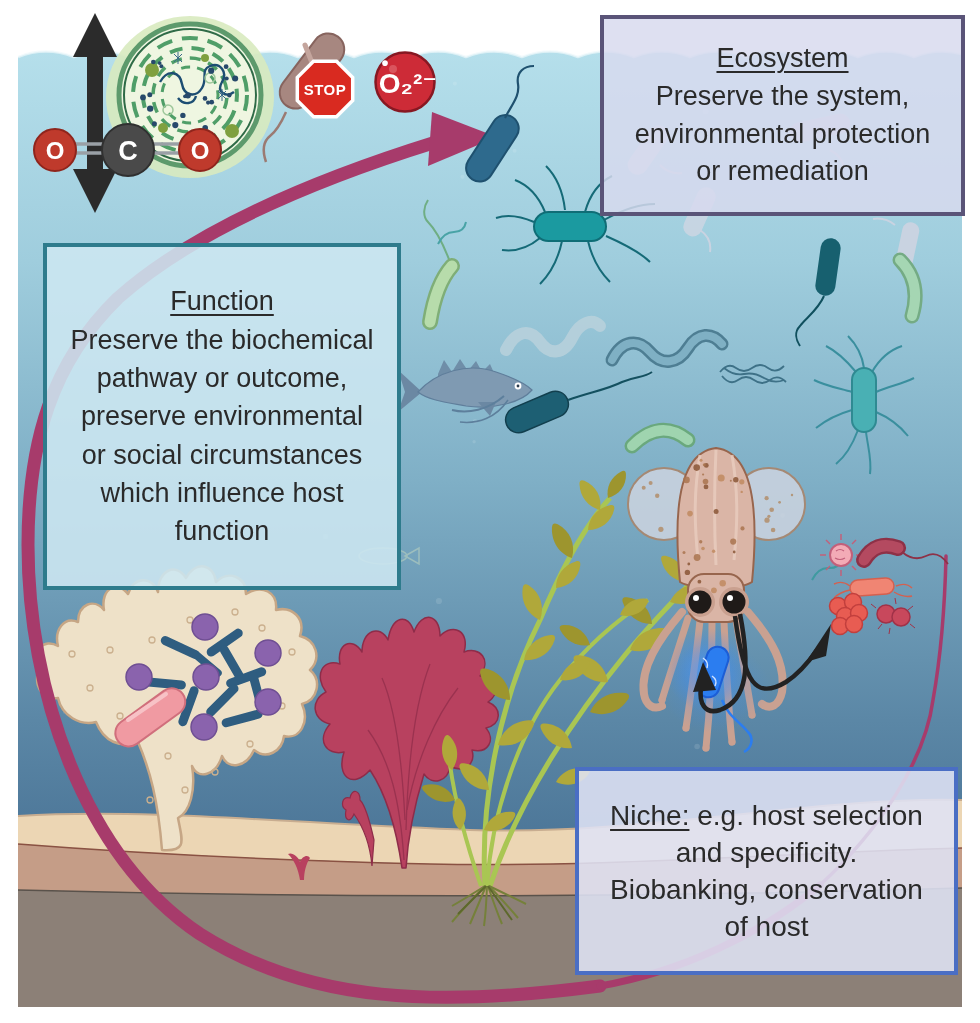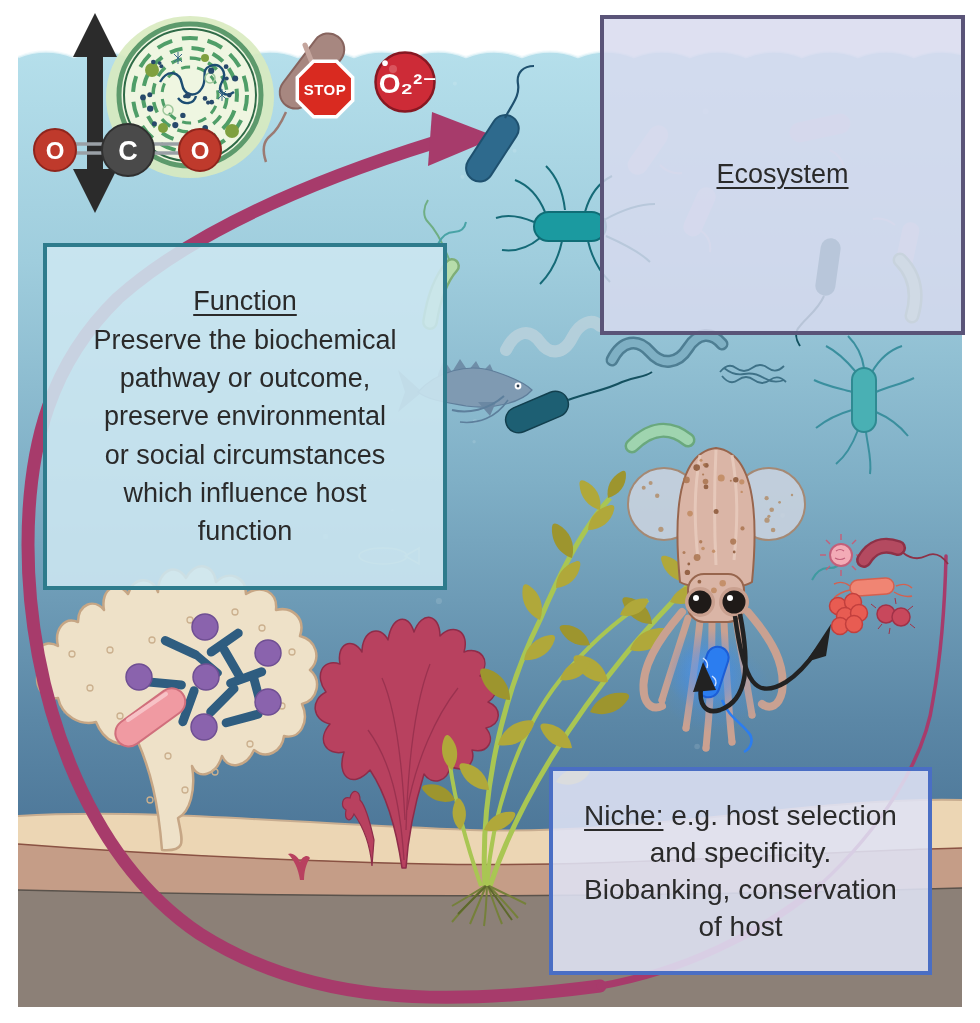--- a/index.html
+++ b/index.html
@@ -3,27 +3,27 @@
 <meta charset="utf-8">
 <style>
   html,body{margin:0;padding:0;background:#ffffff;}
   .stage{position:relative;width:980px;height:1023px;background:#fff;overflow:hidden;
          font-family:"Liberation Sans","DejaVu Sans",sans-serif;}
   .stage svg.art{position:absolute;left:0;top:0;}
   svg text{font-family:"Liberation Sans","DejaVu Sans",sans-serif;}
   .box{position:absolute;box-sizing:border-box;display:flex;flex-direction:column;
        align-items:center;justify-content:center;text-align:center;color:#2a2a2a;}
   .box .inner{width:100%;}
-  #box-function{left:43px;top:243px;width:404px;height:347px;
+  #box-function{left:43px;top:243px;width:358px;height:347px;
       background:rgba(205,231,241,.88);border:4px solid #2e7b8c;font-size:27px;line-height:1.42;}
   #box-function .inner{max-width:312px;margin:0 auto;}
-  #box-ecosystem{left:600px;top:15px;width:365px;height:320px;
+  #box-ecosystem{left:600px;top:15px;width:365px;height:201px;
       background:rgba(216,218,238,.84);border:4px solid #5a5478;font-size:27px;line-height:1.4;}
   #box-ecosystem .inner{max-width:312px;margin:0 auto;}
-  #box-niche{left:549px;top:767px;width:383px;height:208px;
+  #box-niche{left:575px;top:767px;width:383px;height:208px;
       background:rgba(223,227,245,.88);border:4px solid #4a6ec4;font-size:28px;line-height:1.33;}
   #box-niche .inner{max-width:334px;margin:0 auto;}
   .u{text-decoration:underline;text-underline-offset:4px;text-decoration-thickness:2px;}
 </style>
 </head>
 <body>
 
 <div class="stage">
 <svg class="art" width="980" height="1023" viewBox="0 0 980 1023">
   <defs>
@@ -525,20 +525,21 @@
 <div class="box" id="box-function">
   <div class="inner">
     <div class="u">Function</div>
     <div>Preserve the biochemical pathway or outcome, preserve environmental or social circumstances which influence host function</div>
   </div>
 </div>
 
 <div class="box" id="box-ecosystem">
   <div class="inner">
     <div class="u">Ecosystem</div>
+    <div>Preserve the system, environmental protection or remediation</div>
   </div>
 </div>
 
 <div class="box" id="box-niche">
   <div class="inner">
     <span class="u">Niche:</span><span> e.g. host selection and specificity. Biobanking, conservation of host</span>
   </div>
 </div>
 </div>
 

